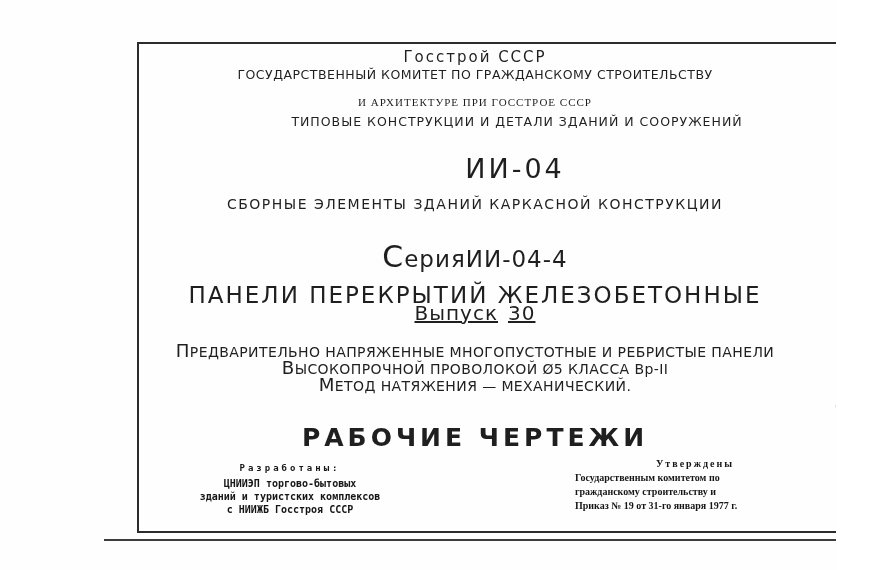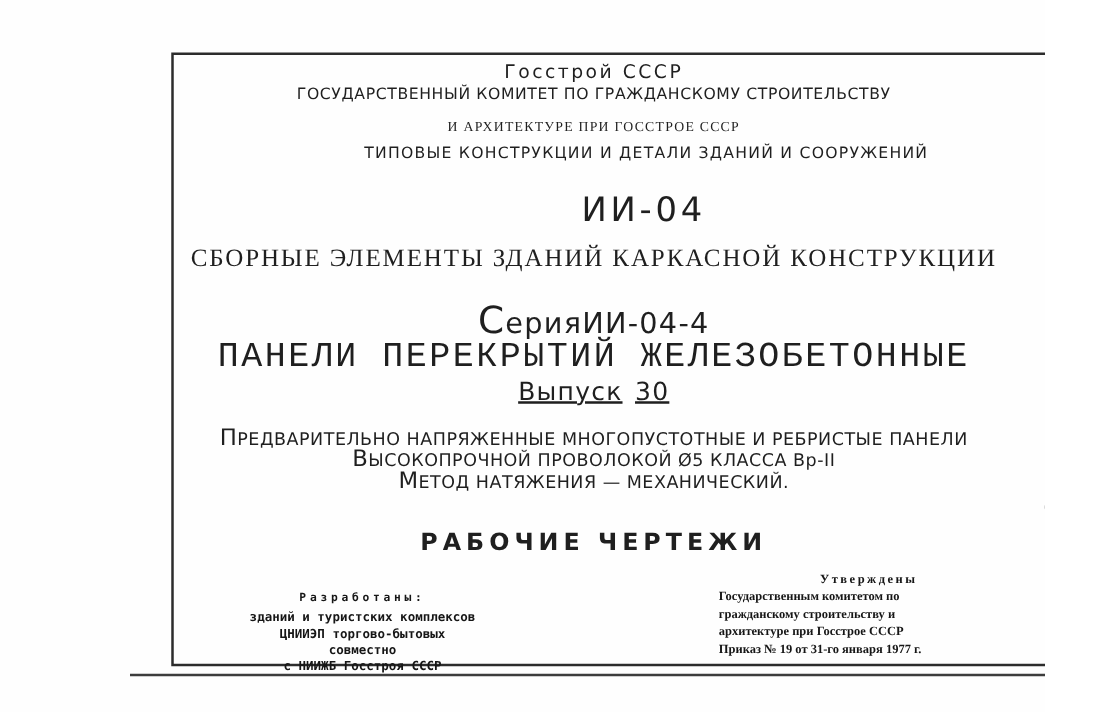--- a/index.html
+++ b/index.html
@@ -38,44 +38,44 @@
     left: 140px;
     width: 670px;
     text-align: center;
     white-space: nowrap;
   }
   .org1   { top: 48px;  font-size: 15px; letter-spacing: 2px; }
   .org2   { top: 67px;  font-size: 12.5px; letter-spacing: 0.5px; }
   .org3   { top: 96px;  font-size: 11px; letter-spacing: 1px; font-family: Liberation Serif, serif; }
   .note   { top: 114px; font-size: 12.5px; letter-spacing: 1px; transform: translateX(42px); }
   .code   { top: 153px; font-size: 27px; letter-spacing: 3px; margin-left: 40px; }
-  .subtitle { top: 196px; font-size: 20px; letter-spacing: 1.5px; font-family: Liberation Serif, serif; }
+  .subtitle { top: 196px; font-size: 14px; letter-spacing: 1.5px; }
   .series { top: 239px; font-size: 23px; letter-spacing: 1px; }
   .series .big-first { display: inline-block; }
   .big-first::first-letter { font-size: 1.3em; }
-  .main-title { top: 271px; font-size: 28px; letter-spacing: 2px; font-family: Liberation Mono, monospace; }
+  .main-title { top: 282px; font-size: 23px; letter-spacing: 2px; }
   .issue  { top: 301px; font-size: 20px; letter-spacing: 1px; text-decoration: underline; }
   .issue .issue-num { margin-left: 10px; }
   .desc {
     position: absolute;
     left: 140px;
     top: 343px;
     width: 670px;
     text-align: center;
     font-size: 14px;
     letter-spacing: 0.4px;
     line-height: 15px;
   }
   .desc div { white-space: nowrap; }
-  .doctype { top: 423px; font-size: 19px; font-weight: bold; letter-spacing: 4px; }
+  .doctype { top: 423px; font-size: 25px; font-weight: bold; letter-spacing: 4px; }
 
   .dev-block {
     position: absolute;
     left: 172px;
-    top: 473px;
+    top: 462px;
     width: 236px;
     text-align: center;
     font-family: "DejaVu Sans Mono", monospace;
     font-weight: bold;
     font-size: 10px;
     line-height: 13px;
     color: #161616;
   }
   .dev-block .blk-heading { font-size: 9px; letter-spacing: 3px; margin-bottom: 2px; }
   .app-block {
@@ -130,29 +130,27 @@
   <div class="desc">
     <div class="big-first">ПРЕДВАРИТЕЛЬНО НАПРЯЖЕННЫЕ МНОГОПУСТОТНЫЕ И РЕБРИСТЫЕ ПАНЕЛИ</div>
     <div class="big-first">ВЫСОКОПРОЧНОЙ ПРОВОЛОКОЙ Ø5 КЛАССА Вр-II</div>
     <div class="big-first">МЕТОД НАТЯЖЕНИЯ — МЕХАНИЧЕСКИЙ.</div>
   </div>
 
   <div class="cline doctype">РАБОЧИЕ ЧЕРТЕЖИ</div>
 
   <div class="dev-block">
     <div class="blk-heading">Разработаны:</div>
+    <div>ЦНИИЭП торгово-бытовых</div>
     <div>зданий и туристских комплексов</div>
-    <div>ЦНИИЭП торгово-бытовых</div>
-    <div>совместно</div>
     <div>с НИИЖБ Госстроя СССР</div>
   </div>
 
   <div class="app-block">
     <div class="blk-heading">Утверждены</div>
     <div>Государственным комитетом по</div>
     <div>гражданскому строительству и</div>
-    <div>архитектуре при Госстрое СССР</div>
     <div>Приказ № 19 от 31-го января 1977 г.</div>
   </div>
 
   <div class="watermark">gal22.ru</div>
 
 </div>
 
 </body></html>

